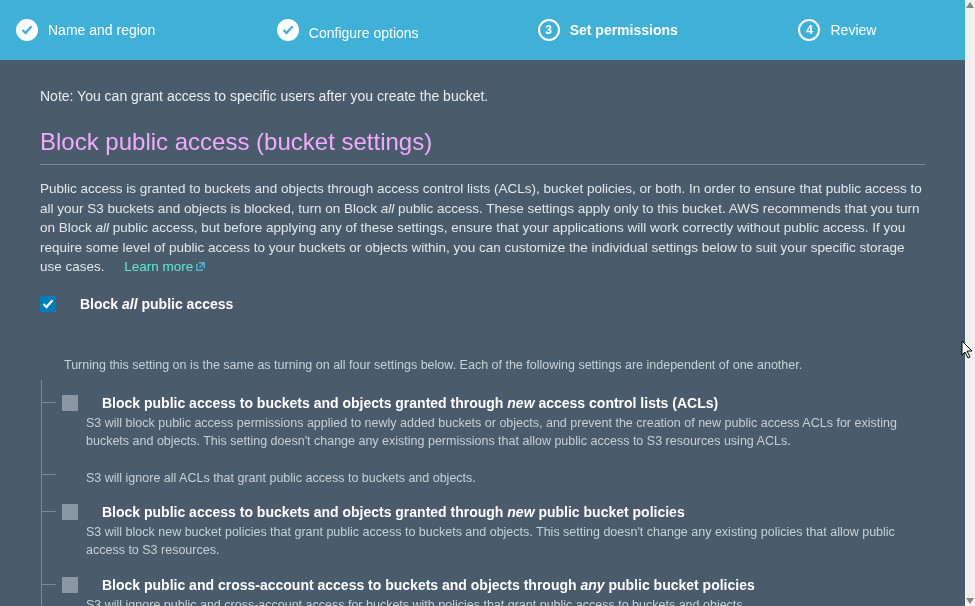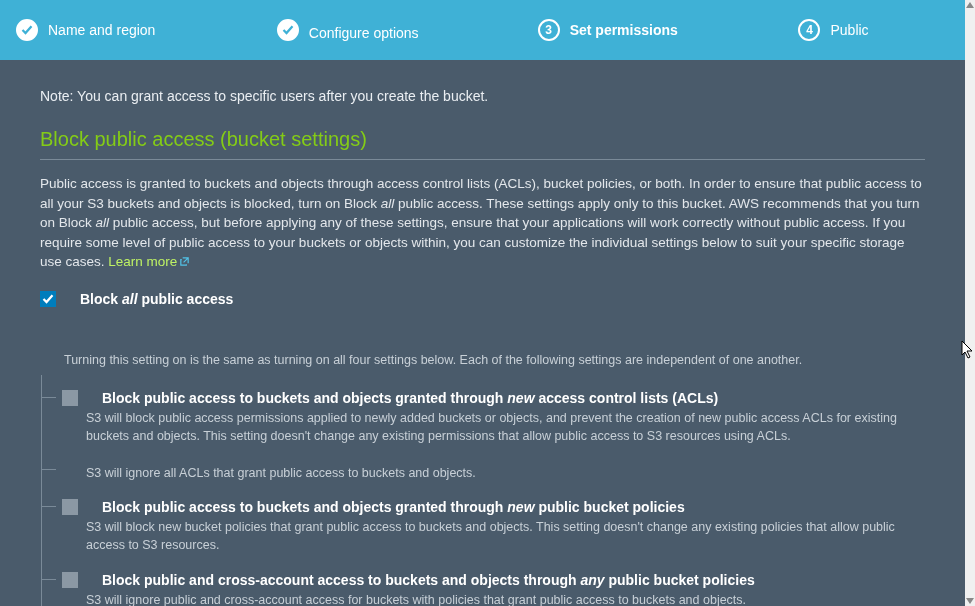--- a/index.html
+++ b/index.html
@@ -72,29 +72,29 @@
   .step:nth-child(4){ flex: 0.6; }
 
   .content {
     background: #4a5b6b;
     color: #fff;
     padding: 28px 40px 40px 40px;
     font-size: 14px;
   }
   .note { margin-bottom: 24px; color: #eaeef2; }
   .section-title {
-    font-size: 20px;
+    font-size: 24px;
     font-weight: 400;
     margin-bottom: 8px;
-    color: #84cc16;
+    color: #f0abfc;
   }
   .hr { border: none; border-top: 1px solid #7a8a98; margin: 6px 0 14px 0; }
   .intro { color: #e3e7eb; line-height: 1.45; font-size: 13.5px; }
   .intro em { font-style: italic; }
-  .learn-more { color: #bef264; text-decoration: none; white-space: nowrap; }
+  .learn-more { color: #5eead4; text-decoration: none; white-space: nowrap; margin-left: 16px; }
   .learn-more svg { width: 11px; height: 11px; vertical-align: -1px; margin-left: 2px; }
 
   .tree { margin-top: 18px; }
   .opt-row { display: flex; align-items: flex-end; gap: 24px; }
   .checkbox {
     width: 16px; height: 16px;
     border: 1px solid #aab5bf;
     background: #fff;
     flex-shrink: 0;
     margin-top: 1px;
@@ -169,21 +169,21 @@
           </svg>
       </span>
       <span class="step-label">Configure options</span>
     </div>
     <div class="step current">
       <span class="step-circle">3</span>
       <span class="step-label">Set permissions</span>
     </div>
     <div class="step">
       <span class="step-circle">4</span>
-      <span class="step-label">Public</span>
+      <span class="step-label">Review</span>
     </div>
   </div>
 
   <div class="content">
     <p class="note">Note: You can grant access to specific users after you create the bucket.</p>
 
     <h2 class="section-title">Block public access (bucket settings)</h2>
     <hr class="hr">
     <p class="intro">
       <span>Public access is granted to buckets and objects through access control lists (ACLs), bucket policies, or both. In order to ensure that public access to all your S3 buckets and objects is blocked, turn on Block </span><em>all</em><span> public access. These settings apply only to this bucket. AWS recommends that you turn on Block </span><em>all</em><span> public access, but before applying any of these settings, ensure that your applications will work correctly without public access. If you require some level of public access to your buckets or objects within, you can customize the individual settings below to suit your specific storage use cases. </span><a href="#" class="learn-more"><span>Learn more</span><svg viewBox="0 0 12 12">

